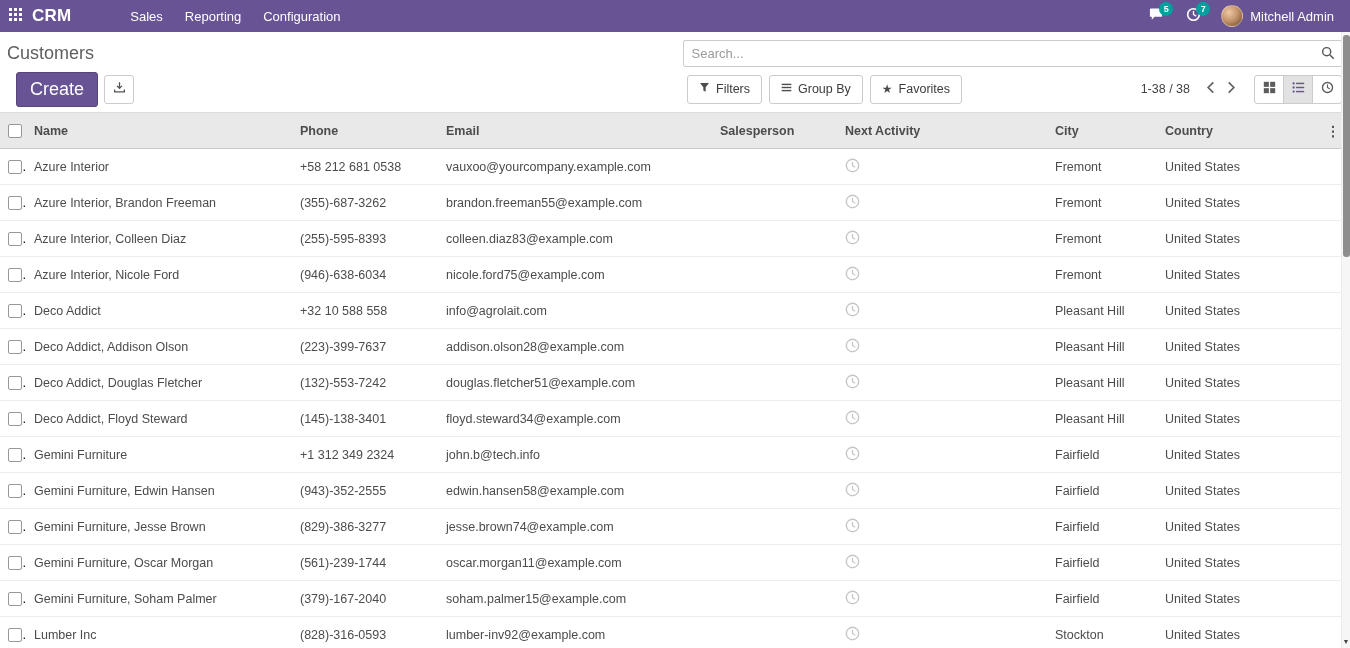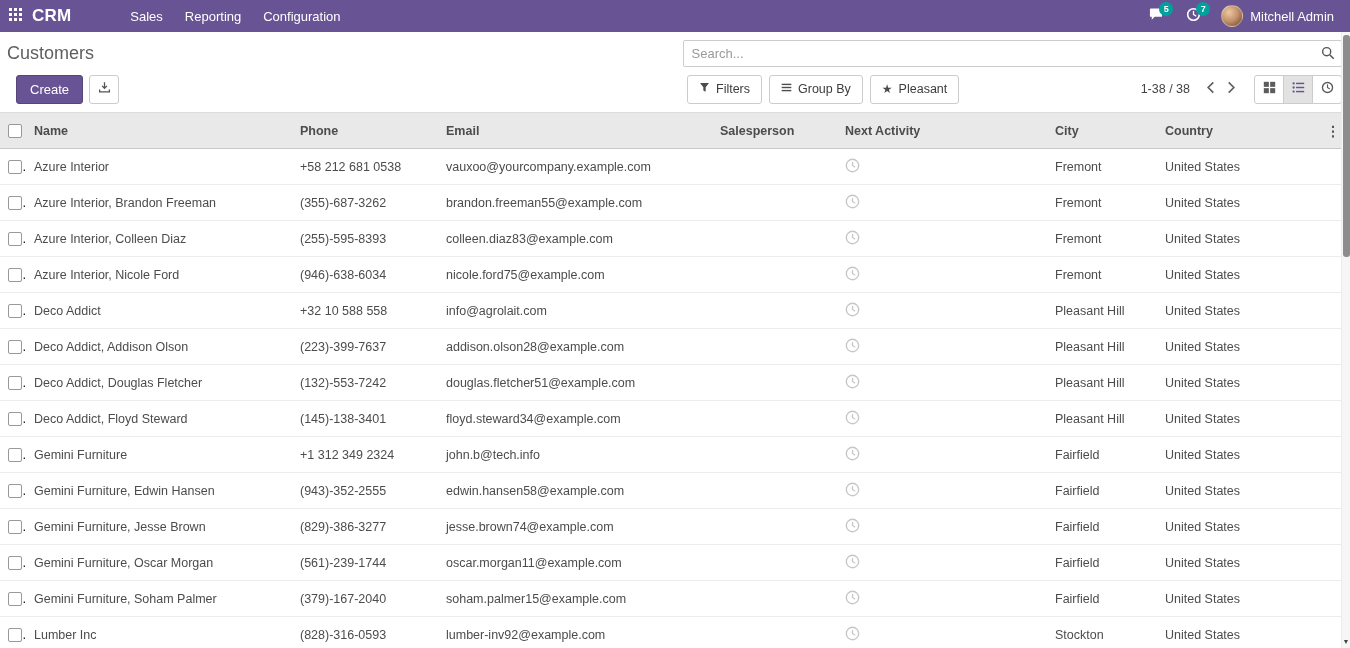--- a/index.html
+++ b/index.html
@@ -29,21 +29,21 @@
   
   .cp-top{height:38px;display:flex;align-items:center;justify-content:space-between;padding:6px 8px 2px 7px;}
   .breadcrumb{font-size:18px;color:#5f5f5f;cursor:pointer;}
   .searchbox{width:calc(50% - 8px);height:27px;border:1px solid #ccc;border-radius:2px;display:flex;align-items:center;background:#fff;}
   .searchbox input{flex:1;border:none;outline:none;font-size:13px;padding:0 8px;color:#3b82f6;font-family:"Liberation Sans",sans-serif;background:transparent;}
   .searchbox input::placeholder{color:#9a9a9a;}
   .search-icon{width:26px;display:flex;align-items:center;justify-content:center;cursor:pointer;}
 
   .cp-bottom{height:42px;display:flex;align-items:center;padding:4px 8px 8px 16px;}
   .cp-left-zone{flex:1;display:flex;align-items:center;gap:6px;}
-  .btn-primary{background:var(--primary);border:1px solid var(--primary-border);color:#fff;font-size:13px;padding:6px 13px;border-radius:3px;cursor:pointer;font-family:"Liberation Sans",sans-serif;}
+  .btn-primary{background:var(--primary);border:1px solid var(--primary-border);color:#fff;font-size:18px;padding:6px 13px;border-radius:3px;cursor:pointer;font-family:"Liberation Sans",sans-serif;}
   .btn-icon{background:#fff;border:1px solid #ccc;border-radius:3px;width:30px;height:29px;display:flex;align-items:center;justify-content:center;cursor:pointer;}
   .cp-right-zone{width:calc(50% - 8px);display:flex;align-items:center;justify-content:space-between;}
   .filter-group{display:flex;align-items:center;gap:7px;justify-content:flex-end;}
   .cp-btn{background:#fff;border:1px solid #ccc;border-radius:3px;height:29px;padding:0 11px;font-size:12.5px;color:#3c3c3c;display:flex;align-items:center;gap:6px;cursor:pointer;font-family:"Liberation Sans",sans-serif;}
   .star-glyph{font-size:12px;color:#4c4c4c;line-height:1;}
   .pager-zone{display:flex;align-items:center;}
   .pager-text{font-size:12.5px;color:#444;margin-right:10px;}
   .pager-btn{background:transparent;border:none;cursor:pointer;padding:2px 6px;display:flex;align-items:center;}
   .view-switcher{display:flex;margin-left:12px;}
   .vs-btn{width:30px;height:29px;background:#fff;border:1px solid #ccc;display:flex;align-items:center;justify-content:center;cursor:pointer;margin-left:-1px;}
@@ -165,21 +165,21 @@
                   <rect x="1" y="2.5" width="14" height="2"></rect>
                   <rect x="1" y="7" width="14" height="2"></rect>
                   <rect x="1" y="11.5" width="14" height="2"></rect>
                 </g>
               </svg>
           </span>
           <span>Group By</span>
         </button>
         <button class="cp-btn">
           <span class="star-glyph">★</span>
-          <span>Pleasant</span>
+          <span>Favorites</span>
         </button>
       </div>
       <div class="pager-zone">
         <span class="pager-text">1-38 / 38</span>
         <button class="pager-btn">
           <span>
             <svg width="9" height="13" viewBox="0 0 9 14">
                 <path d="M7.5 1.5 L2 7 L7.5 12.5" fill="none" stroke="#606060" stroke-width="1.8"></path>
               </svg>
           </span>

